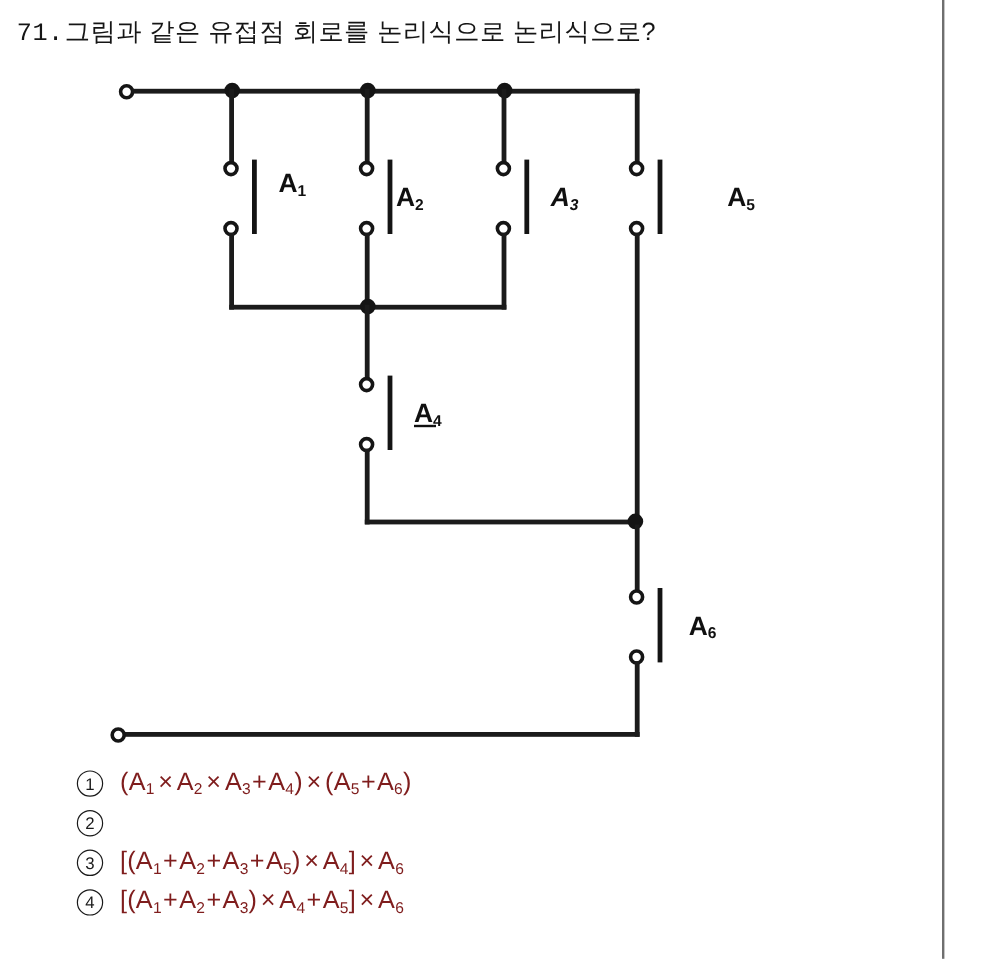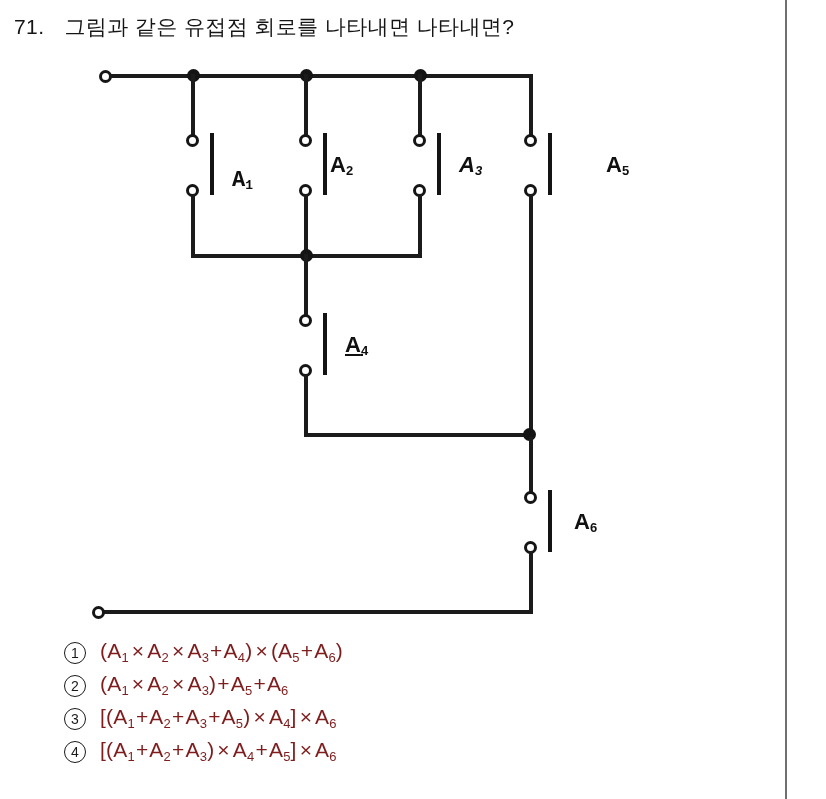--- a/index.html
+++ b/index.html
@@ -32,21 +32,22 @@
     left: 14px;
     top: 12px;
     width: 740px;
     font-size: 21px;
     line-height: 30px;
     letter-spacing: 0.4px;
     white-space: nowrap;
     color: #151515;
   }
   #question-heading .qnum {
-    margin-right: 20px;
+    margin-right: 1px;
+    font-family: Liberation Mono, monospace;
   }
 
   
   #circuit-diagram {
     position: absolute;
     left: 0;
     top: 0;
     width: 790px;
     height: 640px;
   }
@@ -145,39 +146,39 @@
   }
   .op { padding: 0 1px; }
   .op-times { padding: 0 3px; }
 </style>
 </head>
 <body>
 
 <div id="page-divider"></div>
 
 <div id="question-heading">
-  <span class="qnum">71.</span><span>그림과 같은 유접점 회로를 나타내면 나타내면?</span>
+  <span class="qnum">71.</span><span>그림과 같은 유접점 회로를 논리식으로 논리식으로?</span>
 </div>
 
 <div id="circuit-diagram">
 
   <div class="terminal" style="left:99px; top:70px;"></div>
 
   <div class="wire h" style="left:110px; top:74px; width:423px;"></div>
 
   <div class="node" style="left:187px; top:69px;"></div>
   <div class="node" style="left:300px; top:69px;"></div>
   <div class="node" style="left:414px; top:69px;"></div>
 
   <div class="wire v" style="left:191px; top:74px; height:66px;"></div>
   <div class="terminal" style="left:186px; top:134px;"></div>
   <div class="terminal" style="left:186px; top:184px;"></div>
   <div class="blade" style="left:210px; top:133px; height:62px;"></div>
   <div class="wire v" style="left:191px; top:194px; height:64px;"></div>
-  <div class="contact-label" style="left:232px; top:168px;font-family:Liberation Mono, monospace;">
+  <div class="contact-label" style="left:232px; top:140px;">
     <span>A</span><sub>1</sub>
   </div>
 
   <div class="wire v" style="left:304px; top:74px; height:66px;"></div>
   <div class="terminal" style="left:299px; top:134px;"></div>
   <div class="terminal" style="left:299px; top:184px;"></div>
   <div class="blade" style="left:323px; top:133px; height:62px;"></div>
   <div class="wire v" style="left:304px; top:194px; height:64px;"></div>
   <div class="contact-label" style="left:330px; top:152px;">
     <span>A</span><sub>2</sub>
@@ -229,21 +230,20 @@
   <div class="terminal" style="left:92px; top:606px;"></div>
 </div>
 
 <div id="answer-choices">
   <div class="choice">
     <span class="choice-marker">1</span>
     <span class="choice-text"><span>(A</span><sub>1</sub><span class="op-times">×</span><span>A</span><sub>2</sub><span class="op-times">×</span><span>A</span><sub>3</sub><span class="op">+</span><span>A</span><sub>4</sub><span>)</span><span class="op-times">×</span><span>(A</span><sub>5</sub><span class="op">+</span><span>A</span><sub>6</sub><span>)</span></span>
   </div>
   <div class="choice">
     <span class="choice-marker">2</span>
-    <span class="choice-text"><span>(A</span><sub>1</sub><span class="op-times">×</span><span>A</span><sub>2</sub><span class="op-times">×</span><span>A</span><sub>3</sub><span>)</span><span class="op">+</span><span>A</span><sub>5</sub><span class="op">+</span><span>A</span><sub>6</sub></span>
   </div>
   <div class="choice">
     <span class="choice-marker">3</span>
     <span class="choice-text"><span>[(A</span><sub>1</sub><span class="op">+</span><span>A</span><sub>2</sub><span class="op">+</span><span>A</span><sub>3</sub><span class="op">+</span><span>A</span><sub>5</sub><span>)</span><span class="op-times">×</span><span>A</span><sub>4</sub><span>]</span><span class="op-times">×</span><span>A</span><sub>6</sub></span>
   </div>
   <div class="choice">
     <span class="choice-marker">4</span>
     <span class="choice-text"><span>[(A</span><sub>1</sub><span class="op">+</span><span>A</span><sub>2</sub><span class="op">+</span><span>A</span><sub>3</sub><span>)</span><span class="op-times">×</span><span>A</span><sub>4</sub><span class="op">+</span><span>A</span><sub>5</sub><span>]</span><span class="op-times">×</span><span>A</span><sub>6</sub></span>
   </div>
 </div>

